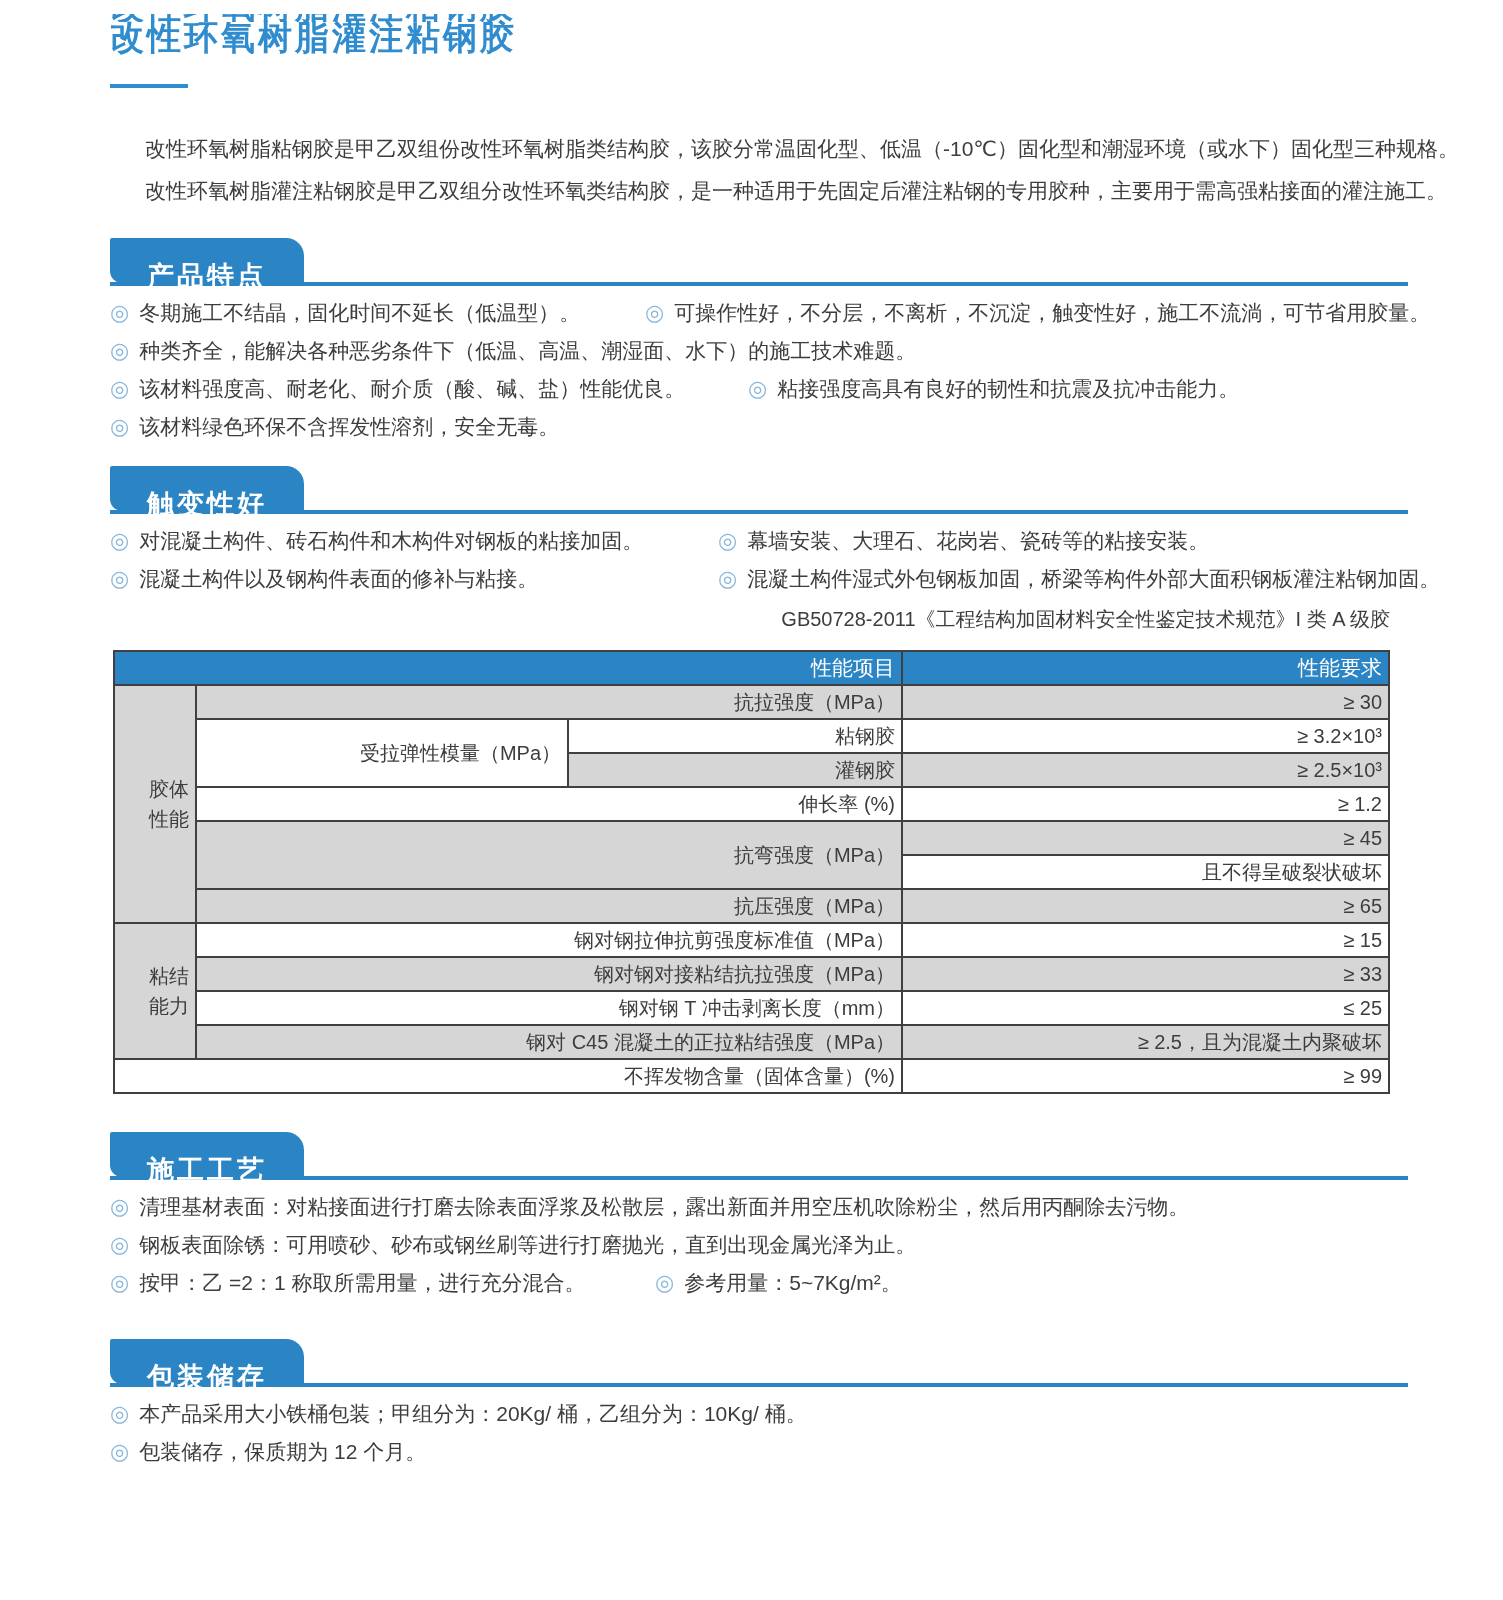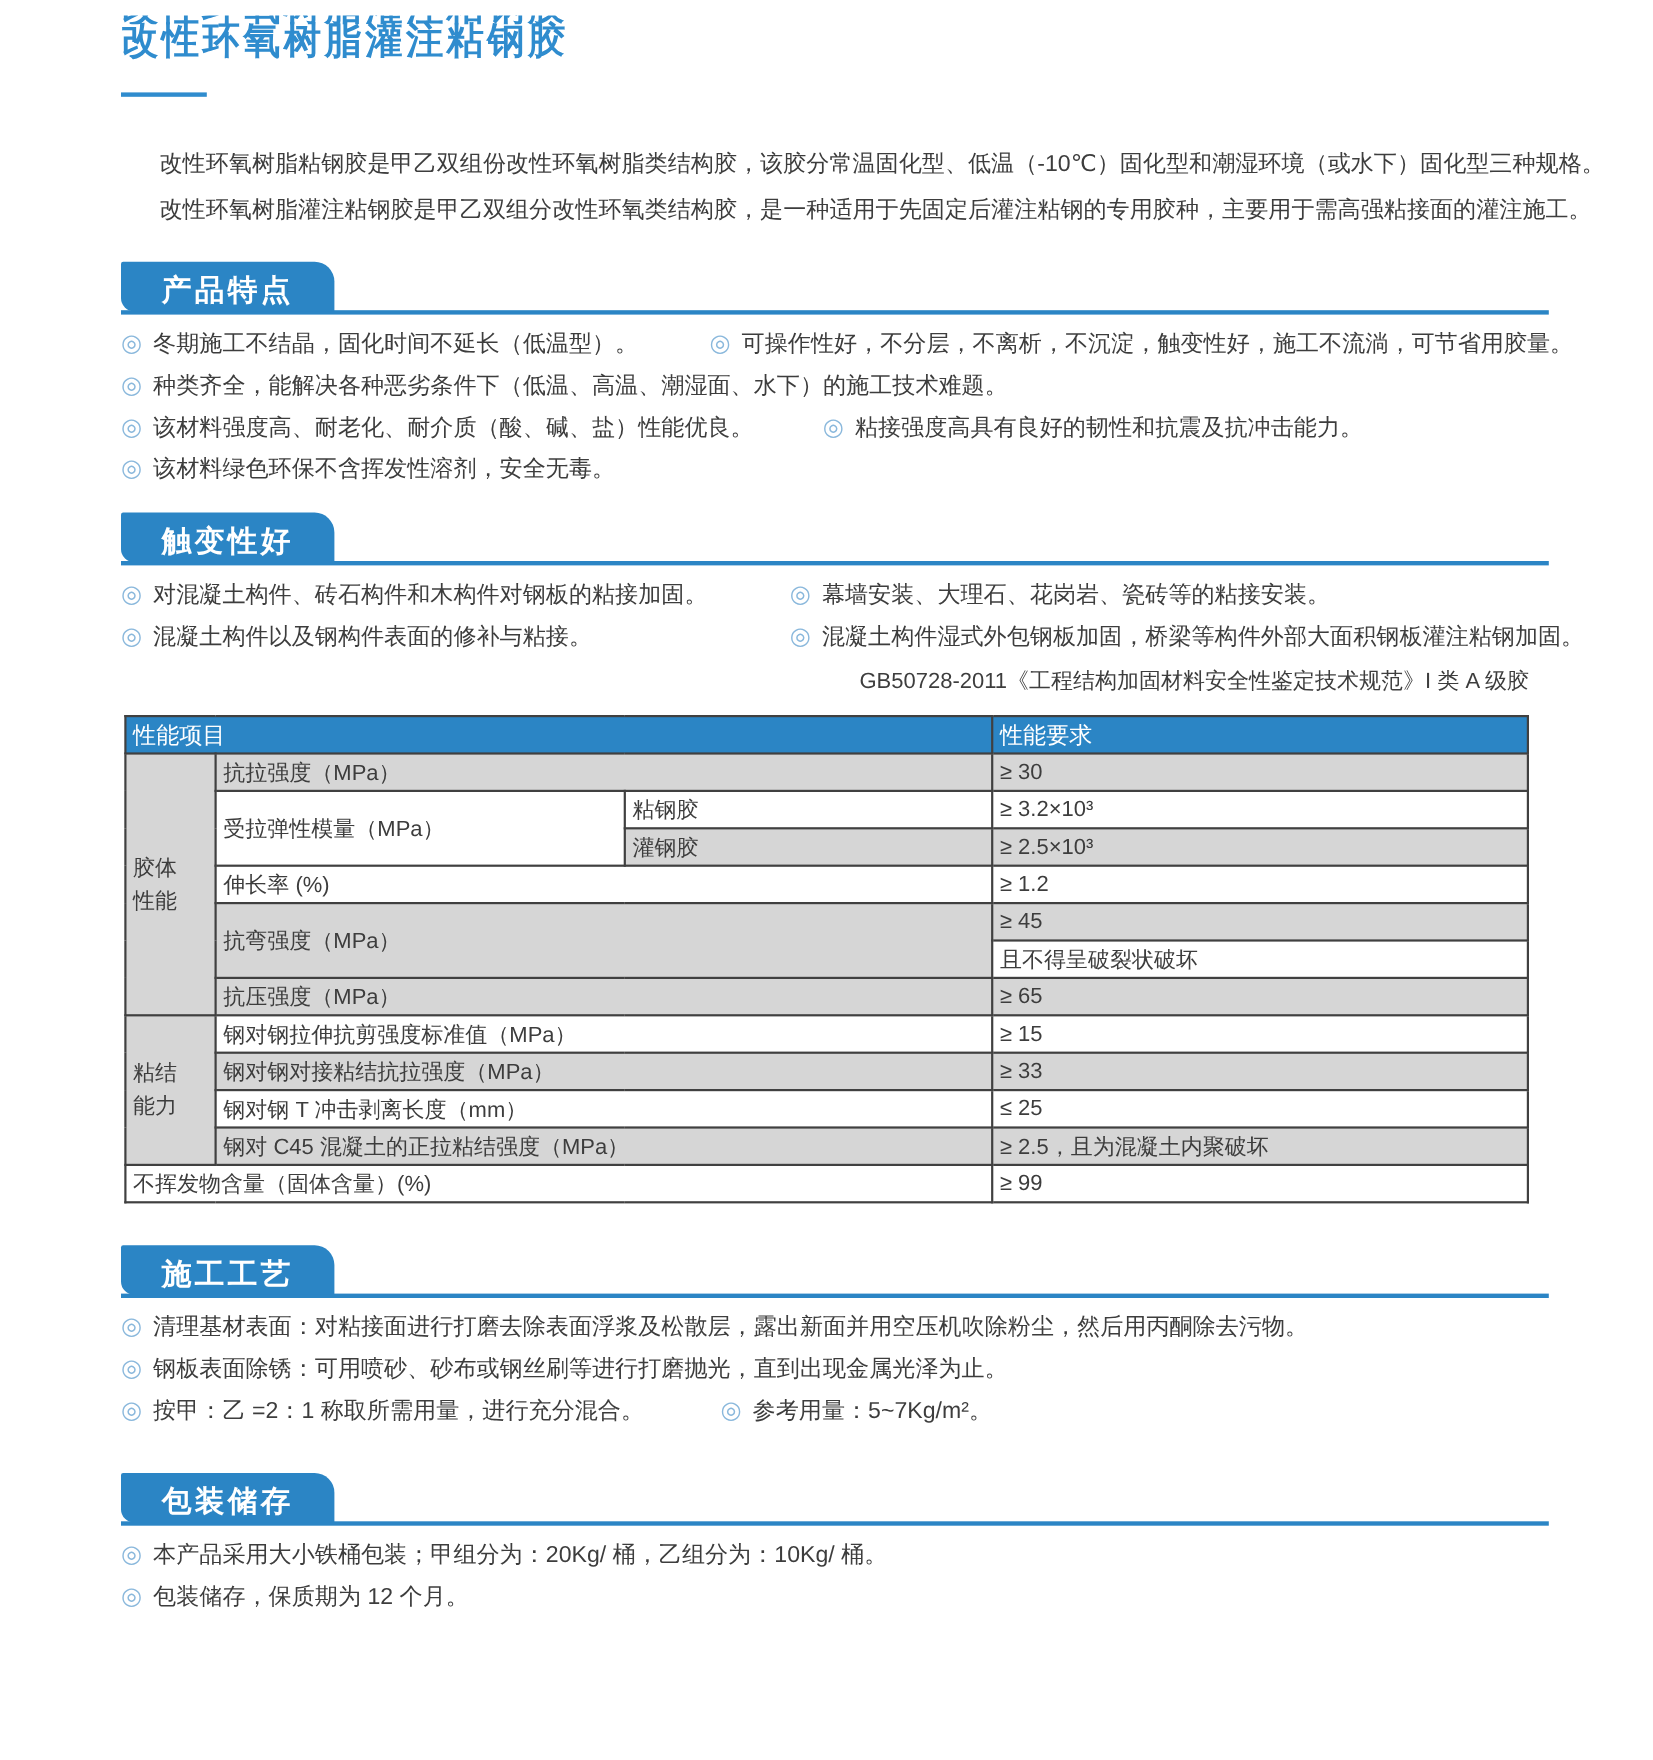--- a/index.html
+++ b/index.html
@@ -25,36 +25,36 @@
 
   .title{margin:14px 0 0 0;font-size:34px;line-height:46px;font-weight:bold;
     color:var(--title-blue);letter-spacing:3px}
   .title-rule{width:78px;height:4px;background:var(--title-blue);margin-top:24px}
 
   .intro{margin-top:40px;font-size:21px;line-height:42px}
   .intro .intro-line{padding-left:35px;white-space:nowrap}
 
   .sec-head{position:relative;height:48px;width:1298px}
   .sec-rule{position:absolute;left:0;bottom:0;width:100%;height:4px;background:var(--accent)}
-  .sec-tab{position:absolute;left:0;bottom:3px;height:45px;line-height:45px;padding:4px 37px;
+  .sec-tab{position:absolute;left:0;bottom:3px;height:45px;line-height:45px;padding:16px 37px;
     background:var(--accent);color:#ffffff;font-size:27px;font-weight:bold;letter-spacing:3px;
     border-radius:2px 18px 0 12px}
 
   .blist{margin-top:8px}
   .b-row{display:flex;height:38px;line-height:38px;font-size:21px;align-items:center}
   .b-item{display:flex;flex-shrink:0;align-items:center}
   .b-icon{font-family:"DejaVu Sans",sans-serif;color:var(--bullet);margin-right:10px;
     font-size:22px;line-height:38px}
   .b-text{white-space:nowrap}
   .w535{width:535px}.w638{width:638px}.w608{width:608px}.w545{width:545px}
 
   .caption{width:1277px;margin:6px 0 0 3px;text-align:right;font-size:20px;line-height:30px}
 
   table.spec{border-collapse:collapse;width:1277px;margin:16px 0 0 3px;table-layout:fixed}
-  .spec th,.spec td{border:2px solid var(--table-border);text-align:left;font-size:20px;
+  .spec th,.spec td{border:2px solid var(--table-border);text-align:right;font-size:20px;
     height:34px;padding:0 6px;font-weight:normal;background:#ffffff}
   .spec th{background:var(--accent);color:#ffffff;font-size:21px}
   .spec td.gray{background:var(--table-gray)}
   .spec td.group-cell{white-space:pre-line;line-height:30px;background:var(--table-gray)}
 </style>
 </head>
 <body>
 
 <div class="page">
 

